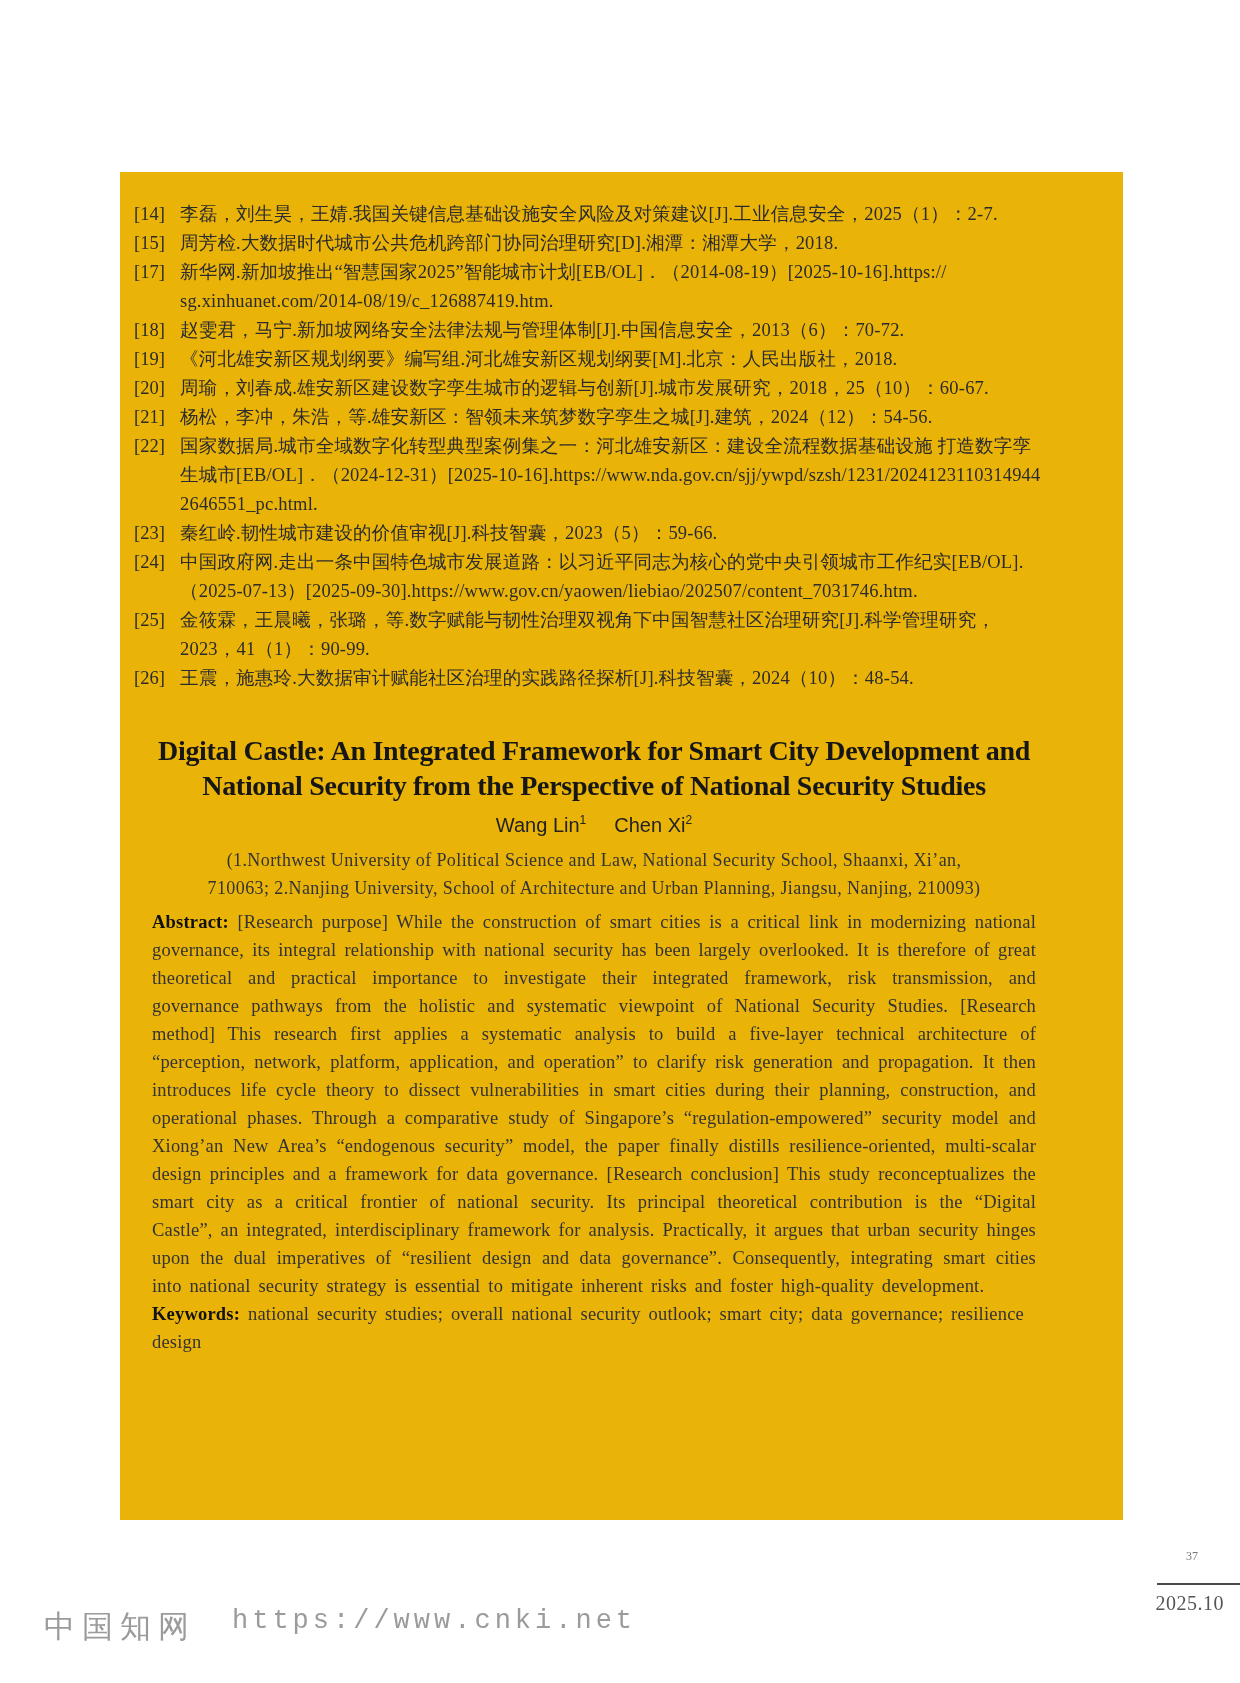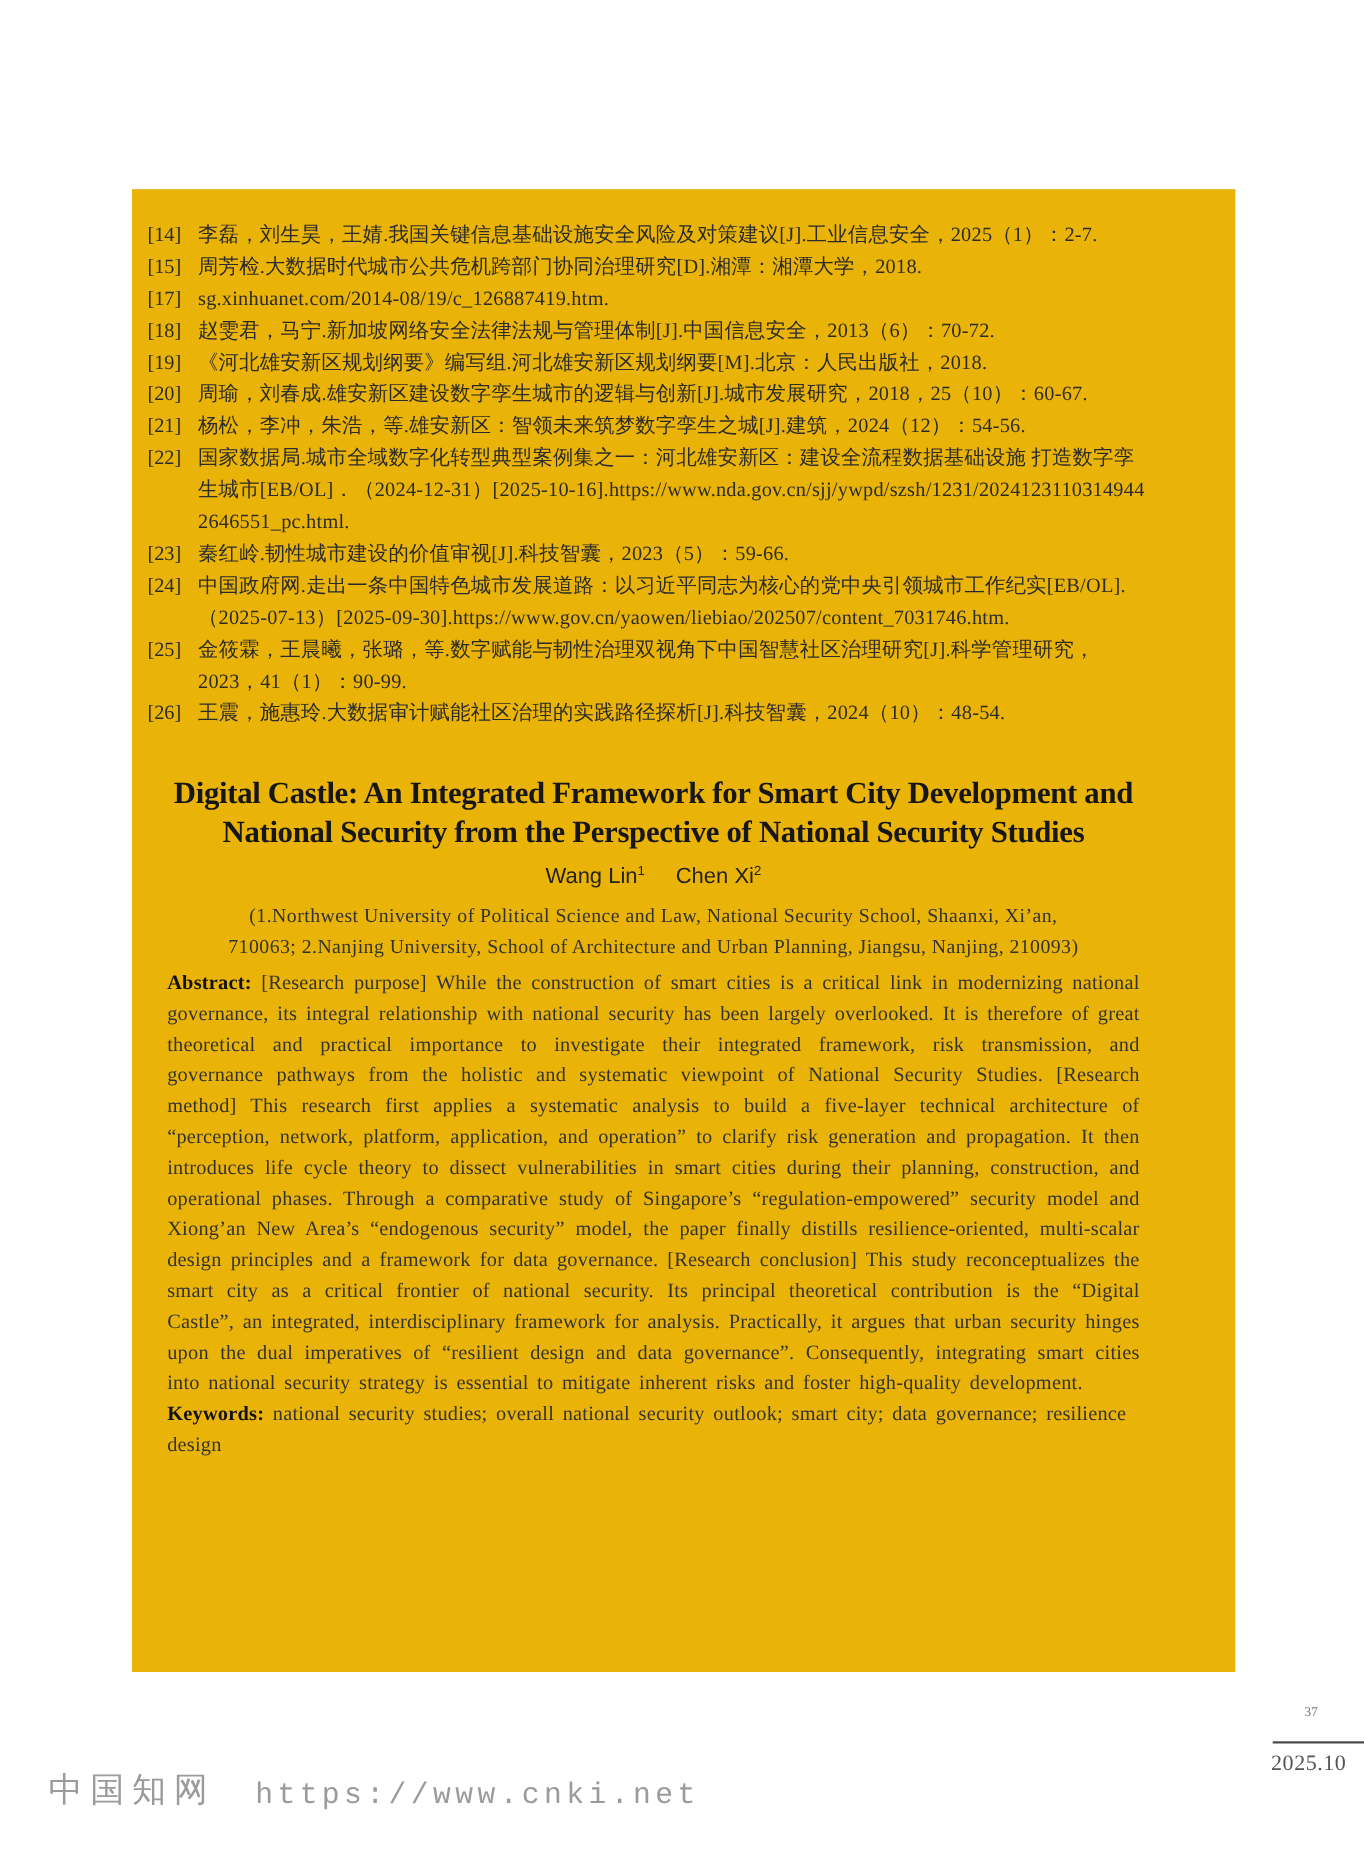--- a/index.html
+++ b/index.html
@@ -57,21 +57,21 @@
     font-size:12px;color:#777;
   }
   .footer-rule{
     position:absolute;left:1157px;top:1583px;width:83px;height:2px;background:#4a4a4a;
   }
   .issue{
     position:absolute;right:16px;top:1592px;font-size:20px;color:#555;
     letter-spacing:0.5px;
   }
   .watermark{
-    position:absolute;left:44px;top:1606px;display:flex;align-items:flex-end;
+    position:absolute;left:44px;top:1606px;display:flex;align-items:flex-start;
     color:#9b9b9b;
   }
   .wm-name{font-size:31px;letter-spacing:7px;}
   .wm-url{
     font-size:27px;letter-spacing:4px;margin-left:36px;
     font-family:"Liberation Mono","DejaVu Sans Mono",monospace;
   }
 </style>
 </head>
 <body>
@@ -93,20 +93,21 @@
         <span class="ref-label">[15]</span>
         <div class="ref-body">
             <div class="ref-line">周芳检.大数据时代城市公共危机跨部门协同治理研究[D].湘潭：湘潭大学，2018.</div>
           </div>
       </div>
 
 
       <div class="ref">
         <span class="ref-label">[17]</span>
         <div class="ref-body">
+          <div class="ref-line">新华网.新加坡推出“智慧国家2025”智能城市计划[EB/OL]．（2014-08-19）[2025-10-16].https://</div>
           <div class="ref-line">sg.xinhuanet.com/2014-08/19/c_126887419.htm.</div>
         </div>
       </div>
 
       <div class="ref">
         <span class="ref-label">[18]</span>
         <div class="ref-body">
             <div class="ref-line">赵雯君，马宁.新加坡网络安全法律法规与管理体制[J].中国信息安全，2013（6）：70-72.</div>
           </div>
       </div>

